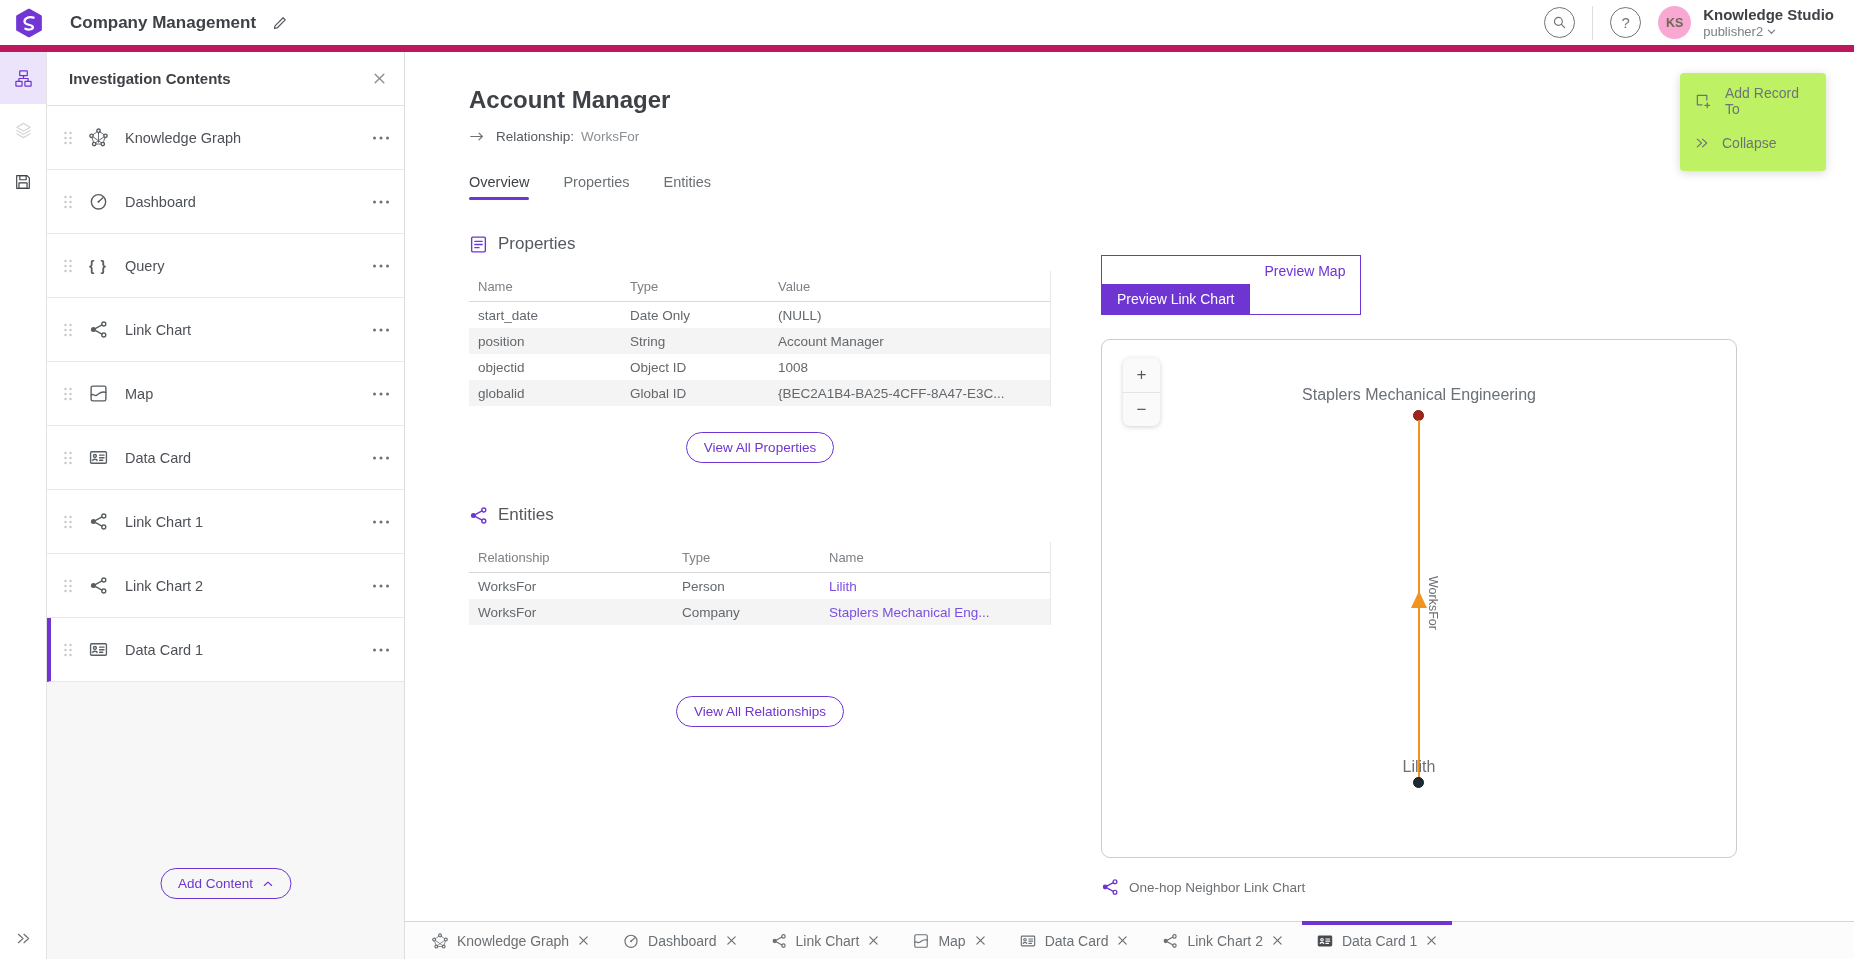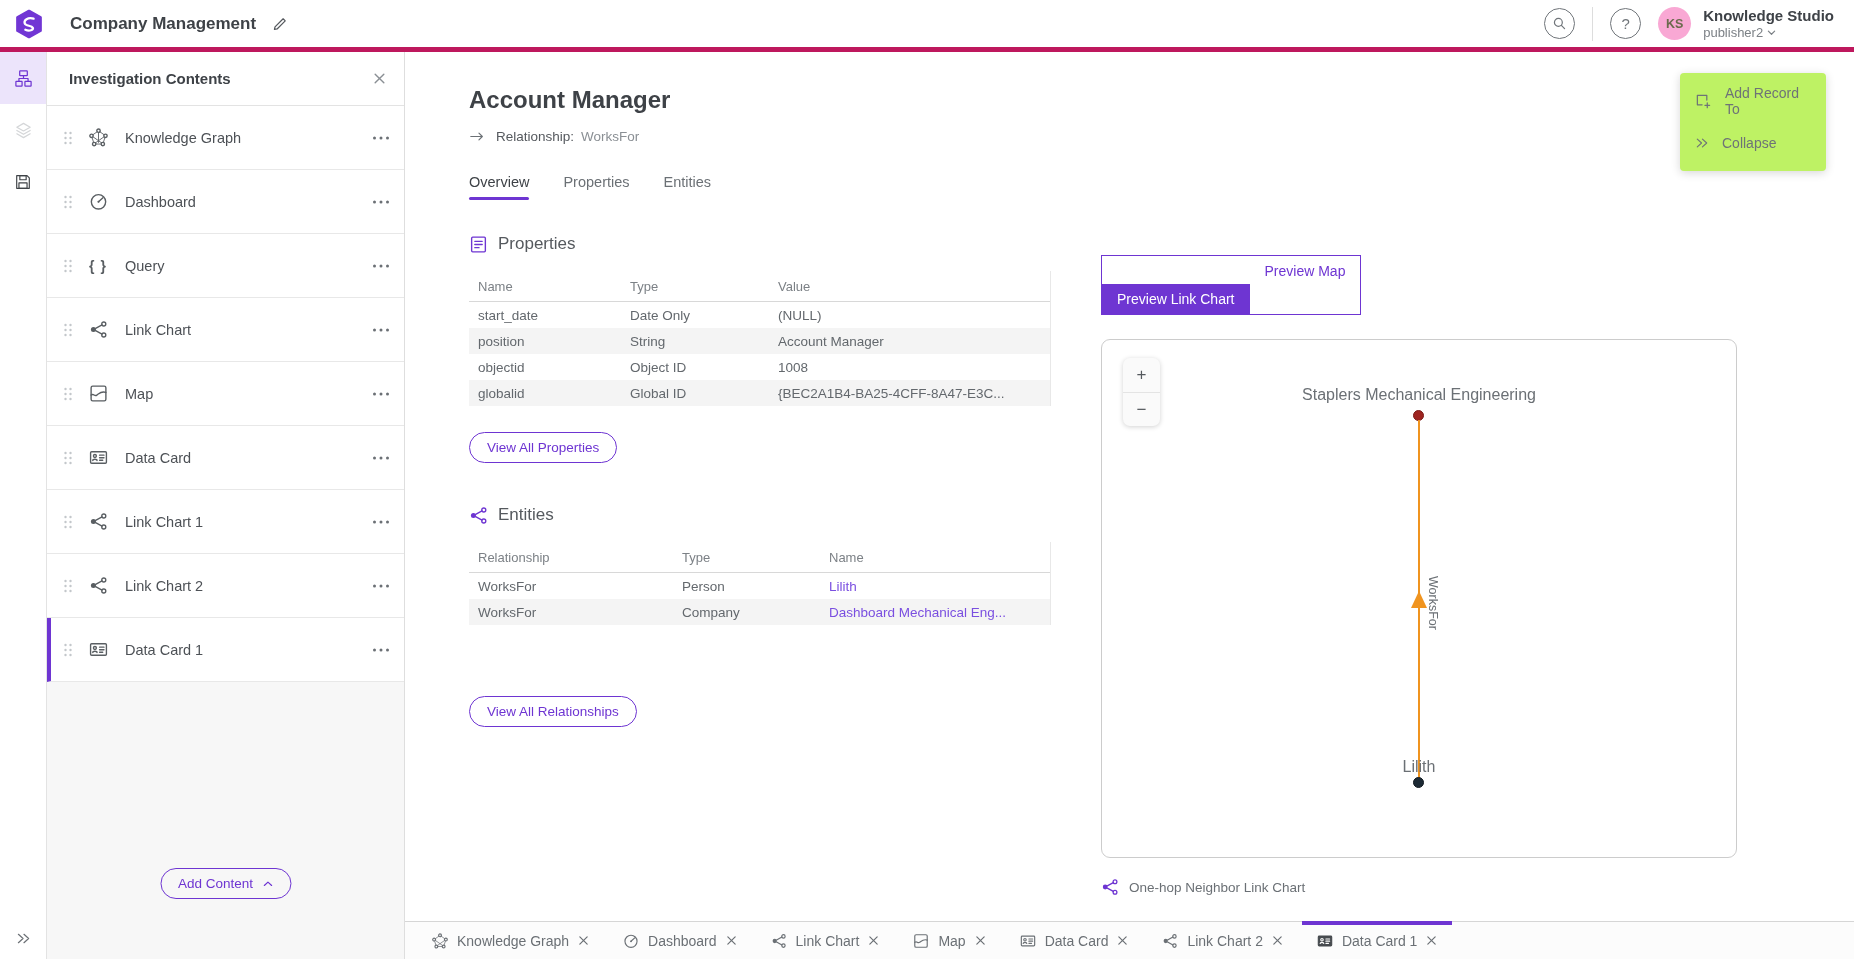--- a/index.html
+++ b/index.html
@@ -7,21 +7,21 @@
     --orange:#f0941f; --txt:#3e4247; --gray:#6b7075; --gray2:#7c8186;
     --border:#e3e3e3;
   }
   *{box-sizing:border-box; margin:0; padding:0;}
   html,body{width:1854px; height:959px; overflow:hidden;}
   body{font-family:"Liberation Sans", sans-serif; background:#fff; color:var(--txt); position:relative;}
   .icon{display:inline-flex; align-items:center; justify-content:center; flex:none;}
   .icon svg{stroke:currentColor; fill:none; stroke-width:1.3; stroke-linecap:round; stroke-linejoin:round;}
 
   
-  .header{position:absolute; top:0; left:0; right:0; height:52px; background:#fff; border-bottom:5px solid #be185d; display:flex; align-items:center; padding:0 20px 0 14px; z-index:6;}
+  .header{position:absolute; top:0; left:0; right:0; height:52px; background:#fff; border-bottom:7px solid #be185d; display:flex; align-items:center; padding:0 20px 0 14px; z-index:6;}
   .logo{width:30px; height:30px;}
   .app-title{font-size:17px; font-weight:700; color:var(--txt); margin-left:26px;}
   .edit-btn{margin-left:16px; color:#55595e;}
   .hdr-right{margin-left:auto; display:flex; align-items:center;}
   .circle-btn{width:31px; height:31px; border:1.4px solid #70757a; border-radius:50%; display:flex; align-items:center; justify-content:center; color:#70757a; background:#fff; font-size:15px;}
   .hdr-div{width:1px; height:34px; background:#ddd; margin:0 17px;}
   .avatar{width:33px; height:33px; border-radius:50%; background:#f9a8d4; color:#6b6a4d; font-size:12.5px; font-weight:700; display:flex; align-items:center; justify-content:center; margin-left:17px;}
   .user{display:flex; flex-direction:column; line-height:1.2; margin-left:12px;}
   .user-name{font-size:15px; font-weight:600; color:var(--txt);}
   .user-role{font-size:13px; color:var(--gray2); display:flex; align-items:center; gap:4px;}
@@ -65,21 +65,21 @@
   .sec-icon{color:var(--accent);}
   .sec-title{font-size:17px; color:#55595e;}
   .tbl{width:100%; border-right:1px solid #e8e8e8;}
   .tr{display:grid; align-items:center; height:26px; font-size:13.5px; color:#63686d; padding-left:9px;}
   .tr.head{color:var(--gray2); font-size:13px; height:31px; border-bottom:1px solid #d8d8d8;}
   .props .tr{grid-template-columns:152px 148px 1fr;}
   .ents .tr{grid-template-columns:204px 147px 1fr;}
   .tr.alt{background:#f4f4f4;}
   .cell{overflow:hidden; white-space:nowrap; text-overflow:ellipsis; padding-right:8px;}
   a.lnk{color:var(--link); text-decoration:none;}
-  .center{display:flex; justify-content:flex-start;}
+  .center{display:flex; justify-content:center;}
   .props-btn{margin-top:26px;}
   .ents-block{margin-top:42px;}
   .rel-btn{margin-top:71px;}
 
   
   .preview{position:absolute; left:696px; top:203px; width:636px;}
   .toggle{display:inline-flex; border:1px solid var(--accent); margin-bottom:24px;}
   .toggle-btn{font-size:14px; padding:8px 15px; line-height:1;}
   .toggle-btn.on{background:var(--accent); color:#fff;margin-top:28px;}
   .toggle-btn.off{background:#fff; color:var(--accent);}
@@ -587,21 +587,21 @@
           <span class="cell">Name</span>
         </div>
         <div class="tr">
           <span class="cell">WorksFor</span>
           <span class="cell">Person</span>
           <span class="cell"><a class="lnk" href="#">Lilith</a></span>
         </div>
         <div class="tr alt">
           <span class="cell">WorksFor</span>
           <span class="cell">Company</span>
-          <span class="cell"><a class="lnk" href="#">Dashboard Mechanical Eng...</a></span>
+          <span class="cell"><a class="lnk" href="#">Staplers Mechanical Eng...</a></span>
         </div>
       </div>
       <div class="center rel-btn">
         <button class="pill">View All Relationships</button>
       </div>
     </div>
   </div>
 
   <div class="preview">
     <div class="toggle">

